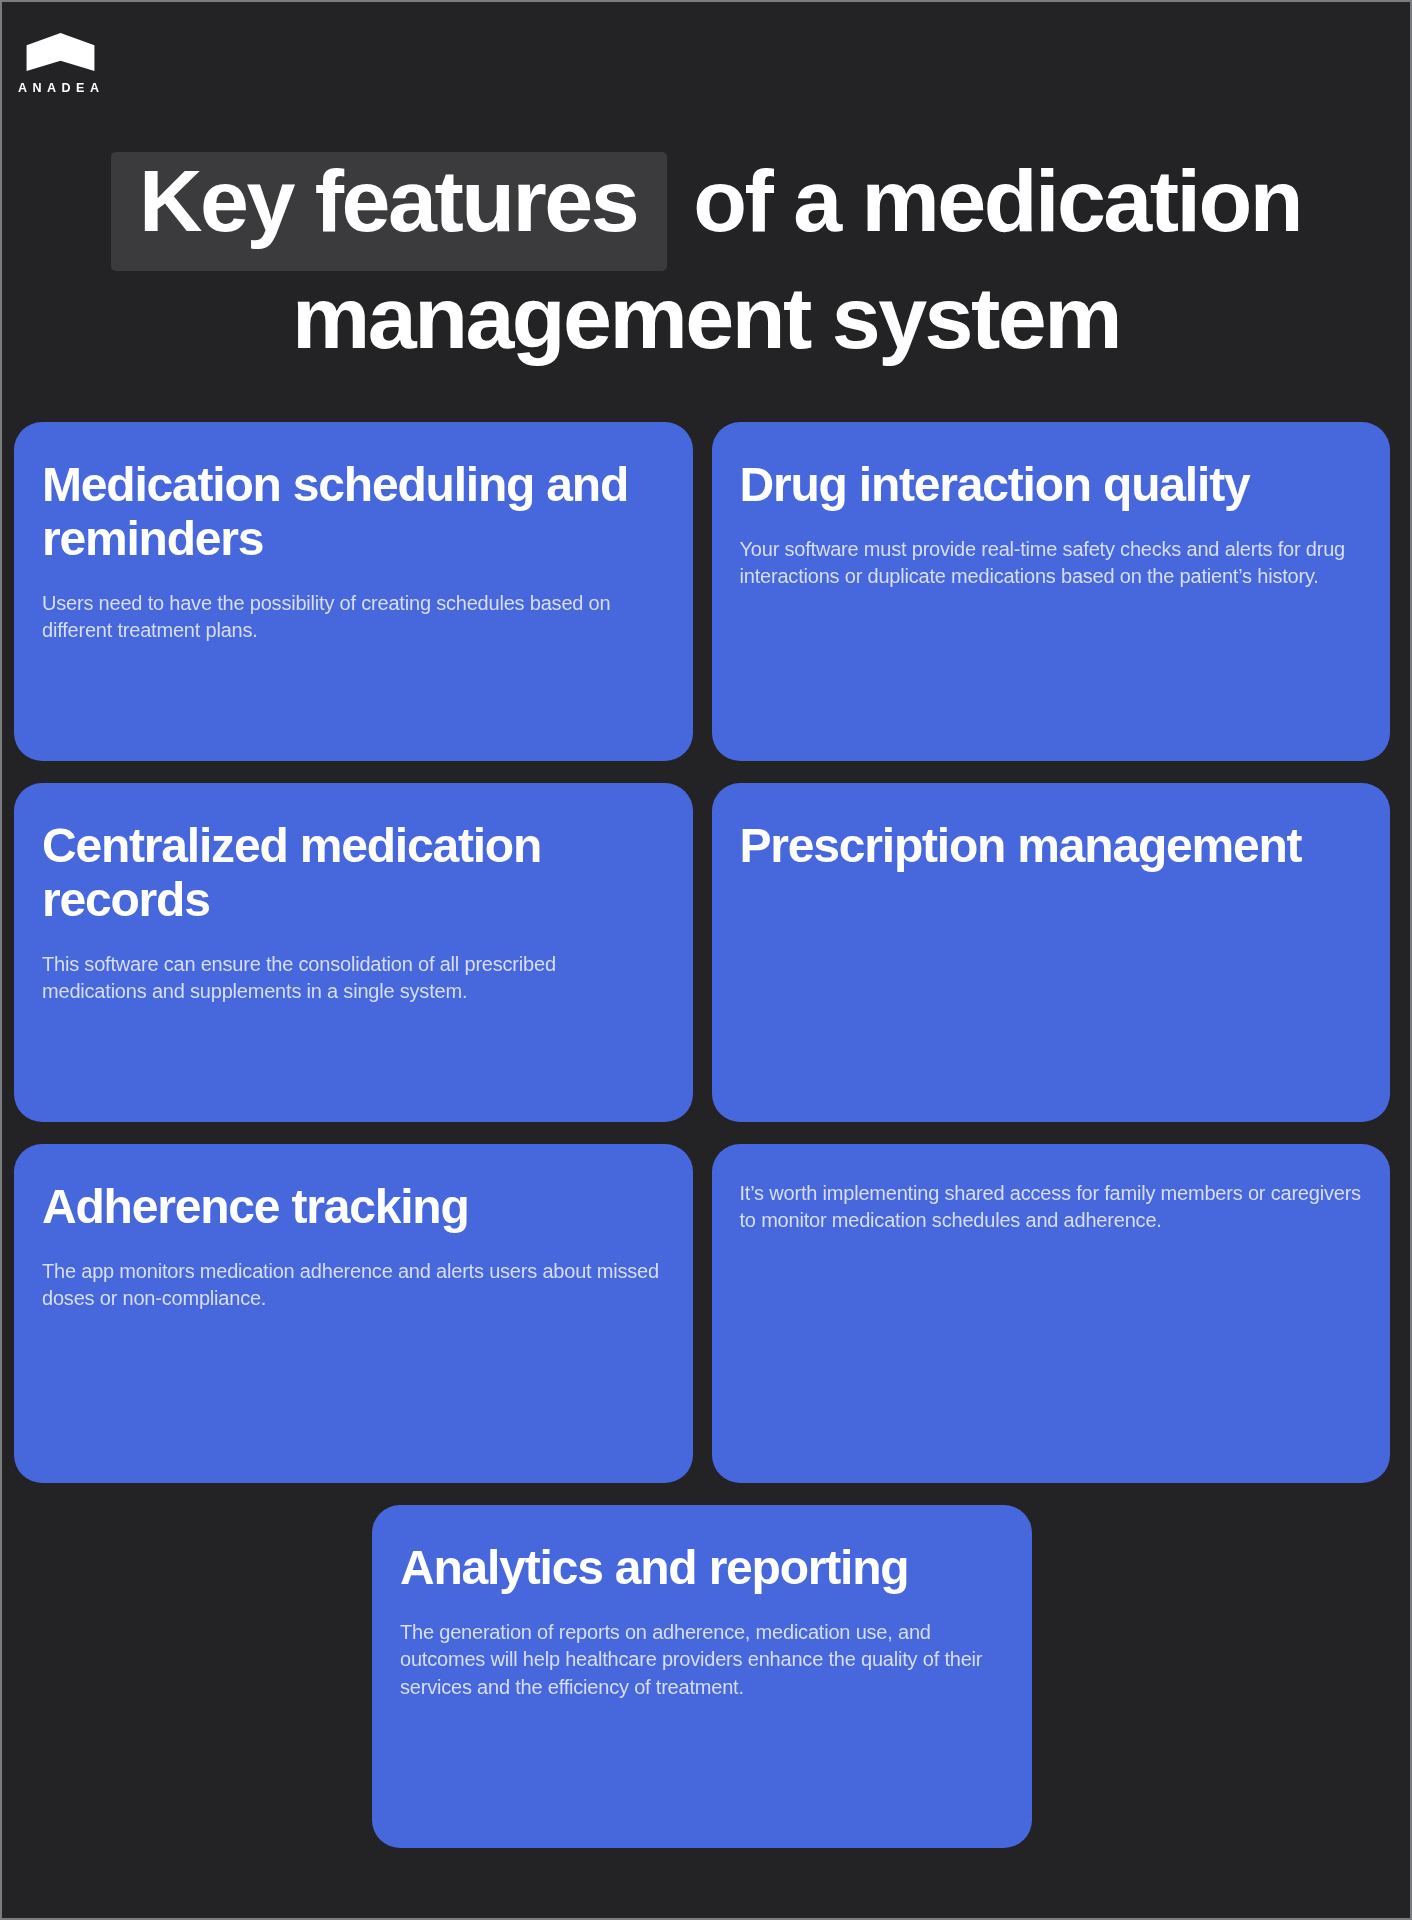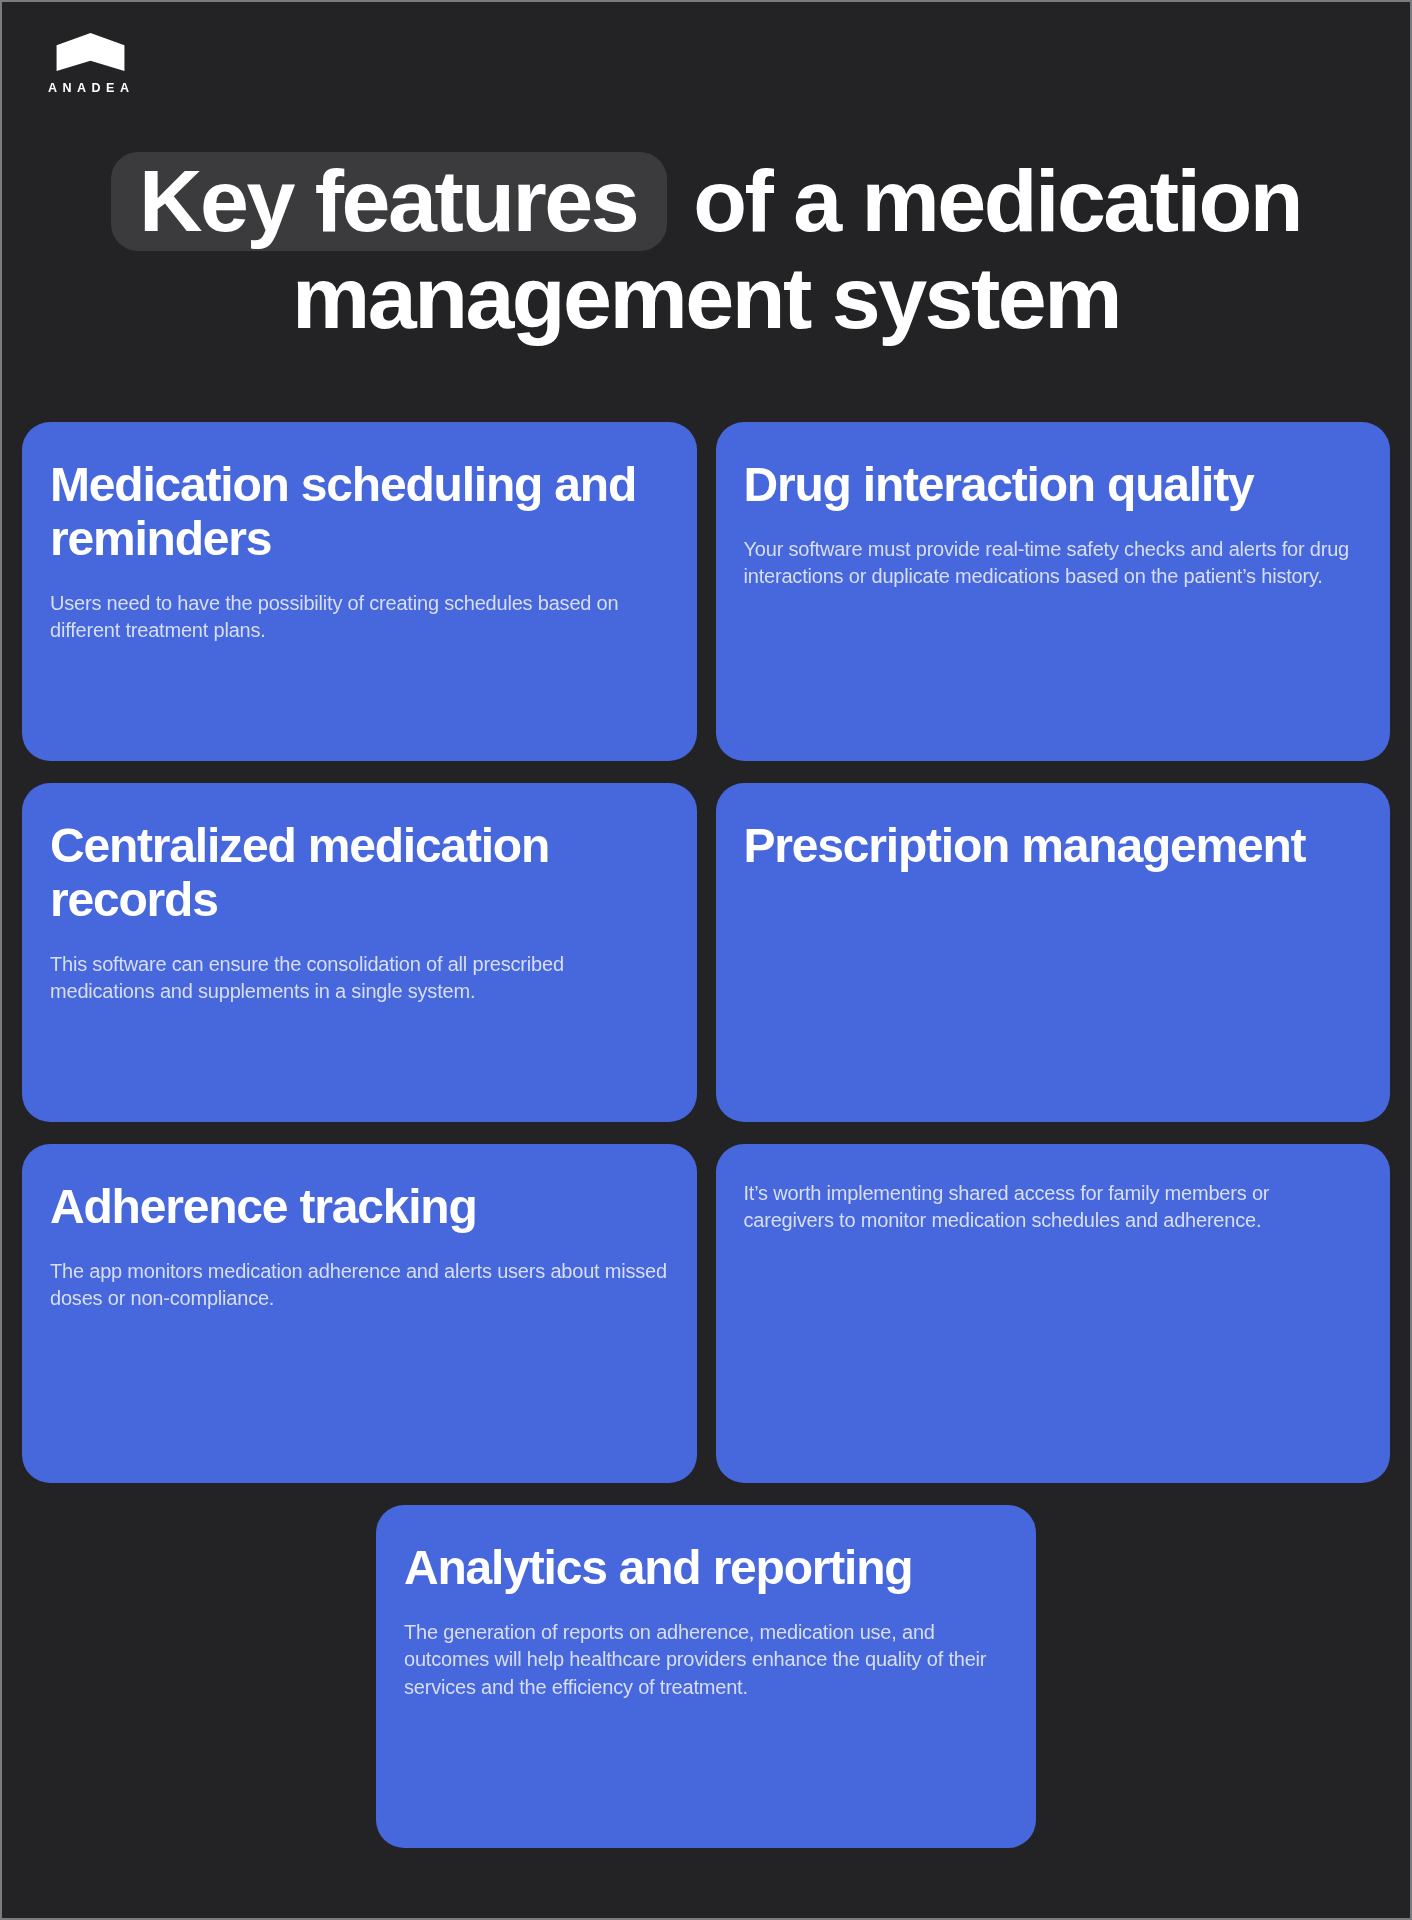--- a/index.html
+++ b/index.html
@@ -10,21 +10,21 @@
     overflow: hidden;
   }
   .page {
     position: relative;
     width: 1412px; height: 1920px;
     box-sizing: border-box;
     background: #232326;
     border: 2px solid #7b7c80;
   }
   
-  .logo { position: absolute; top: 31px; left: 46px; width: 84px; }
+  .logo { position: absolute; top: 31px; left: 16px; width: 84px; }
   .logo svg { display: block; width: 69px; height: 38px; margin: 0 auto; }
   .brand {
     margin-top: 10px;
     color: #ffffff;
     font-size: 12.5px;
     font-weight: bold;
     letter-spacing: 5.5px;
     text-align: center;
     white-space: nowrap;
   }
@@ -36,28 +36,28 @@
     text-align: center;
     color: #ffffff;
     font-size: 88px;
     font-weight: bold;
     line-height: 1.06;
     letter-spacing: -2.5px;
   }
   .hl {
     display: inline-block;
     background: #3b3b3e;
-    border-radius: 27px;
-    padding: 2px 30px 4px 28px;
+    border-radius: 5px;
+    padding: 2px 30px 24px 28px;
     margin-right: 4px;
   }
   
   .grid {
     position: absolute;
-    top: 420px; left: 20px; right: 20px;
+    top: 420px; left: 12px; right: 20px;
     display: grid;
     grid-template-columns: 1fr 1fr;
     column-gap: 19px;
     row-gap: 22px;
     grid-auto-rows: 339px;
   }
   .card {
     background: #4767dc;
     border-radius: 28px;
     box-sizing: border-box;

